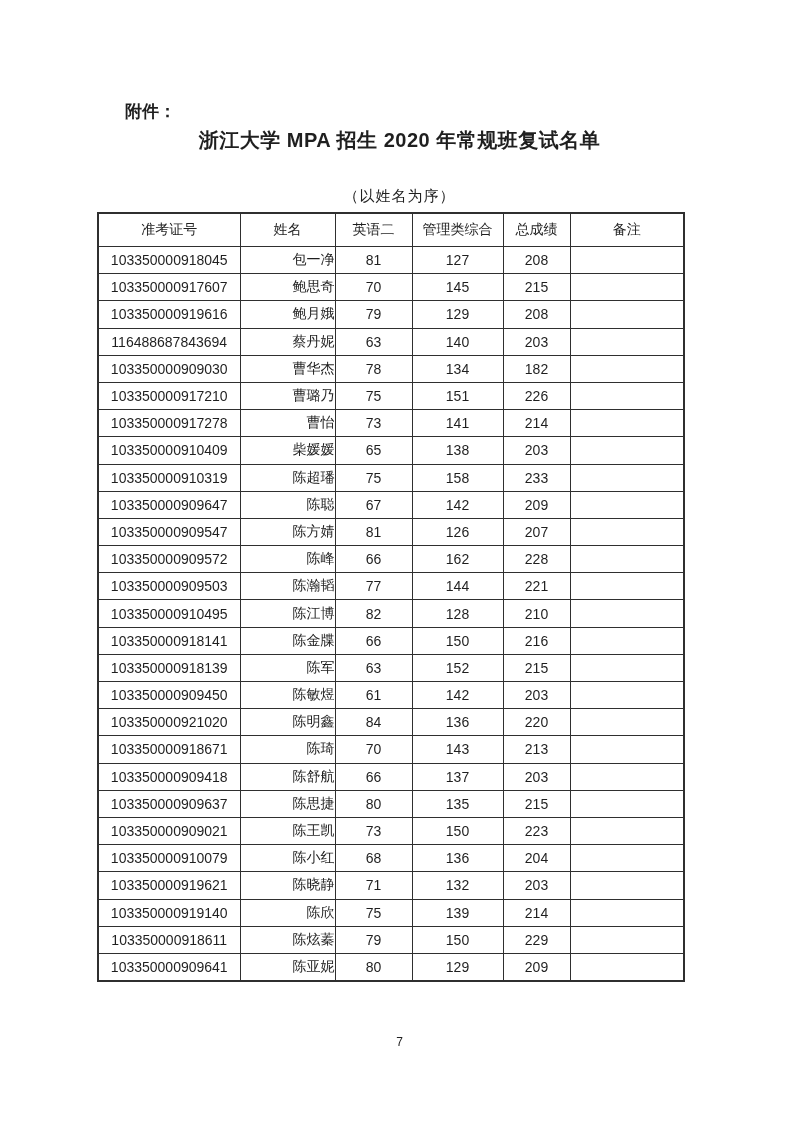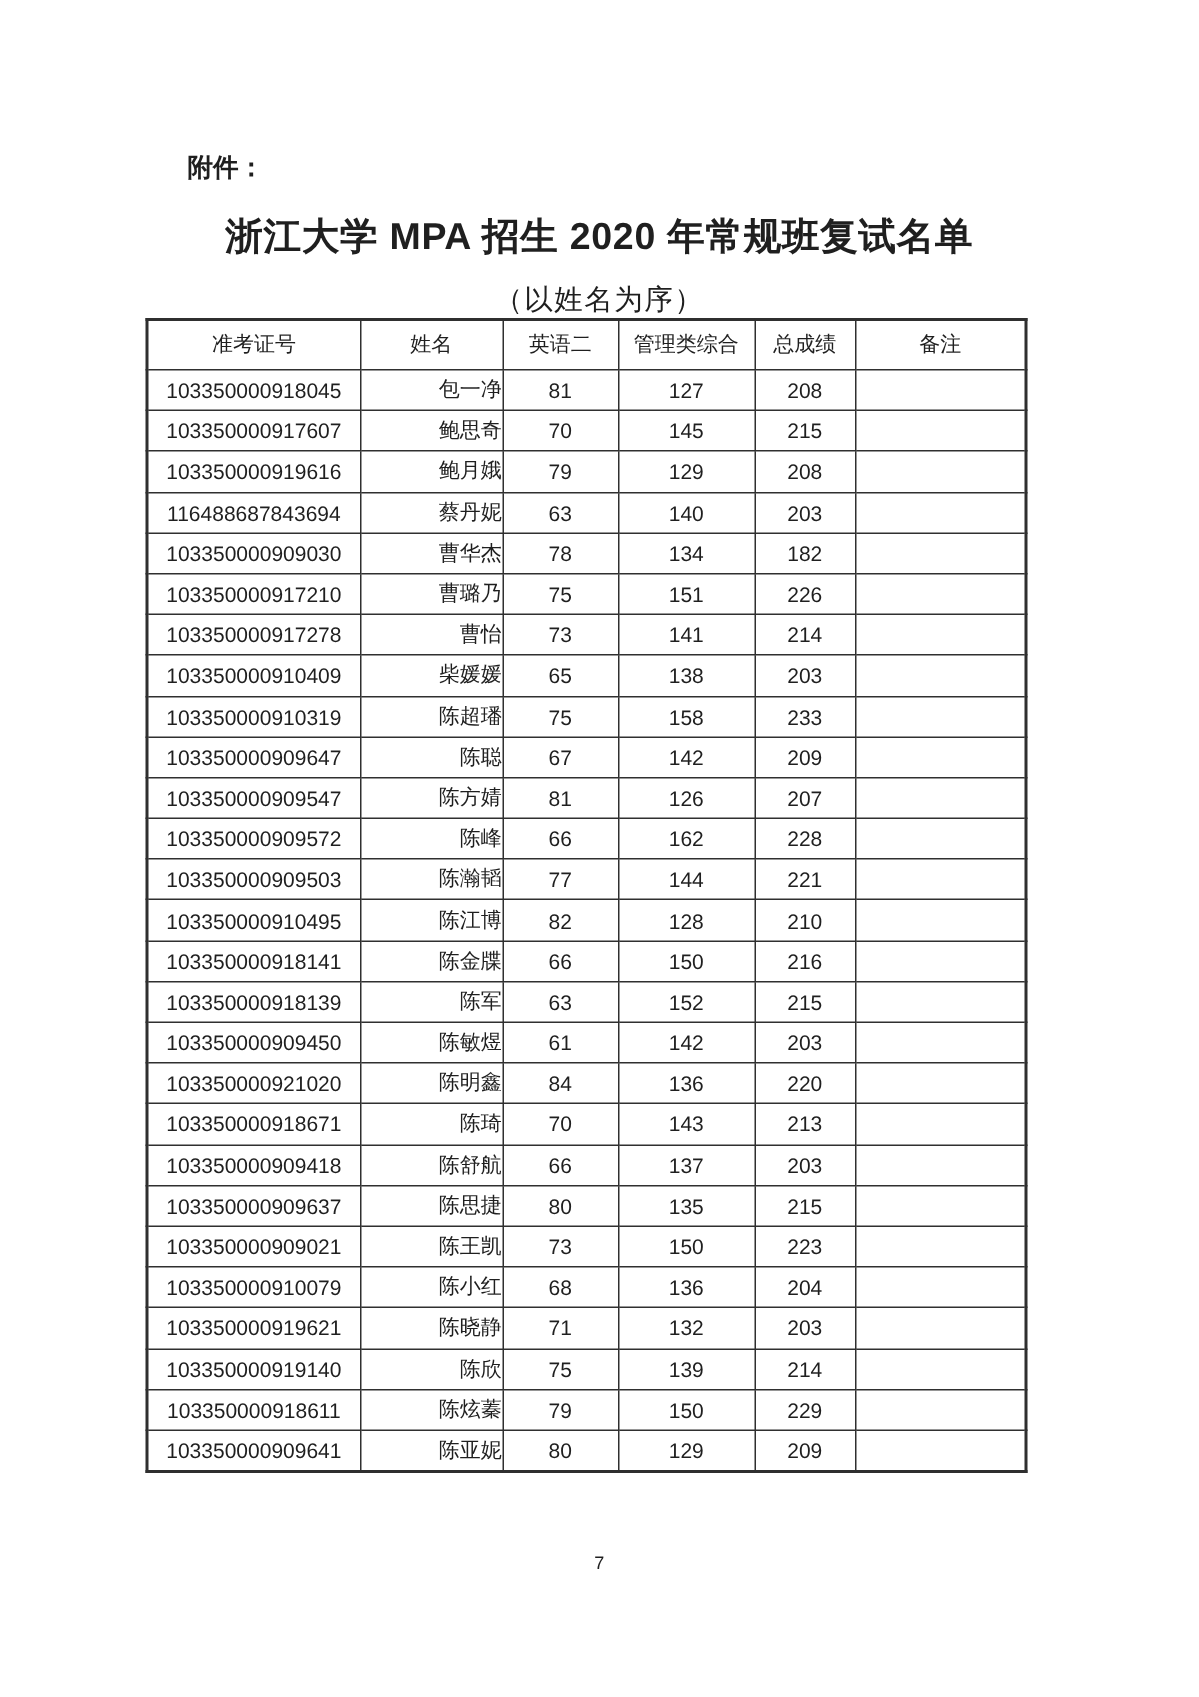--- a/index.html
+++ b/index.html
@@ -14,27 +14,27 @@
     background:var(--page-bg);
     font-family:"Liberation Sans","DejaVu Sans",sans-serif;
     color:var(--text);
     overflow:hidden;
   }
   .attachment-label{
     position:absolute;left:95px;top:100px;
     font-size:17px;font-weight:bold;margin-left:30px;
   }
   .doc-title{
-    position:absolute;left:0;top:141px;width:100%;
+    position:absolute;left:0;top:127px;width:100%;
     margin:0;text-align:center;
-    font-size:25px;font-weight:bold;letter-spacing:0.5px;
+    font-size:20px;font-weight:bold;letter-spacing:0.5px;
   }
   .doc-subtitle{
     position:absolute;left:0;top:187px;width:100%;
-    text-align:center;font-size:19px;letter-spacing:1px;
+    text-align:center;font-size:15px;letter-spacing:1px;
   }
   table.score-table{
     position:absolute;left:97px;top:212px;
     width:586px;
     border-collapse:collapse;table-layout:fixed;
     border:2px solid var(--border);
   }
   .score-table th,.score-table td{
     border:1px solid var(--border);
     font-size:14px;font-weight:normal;

